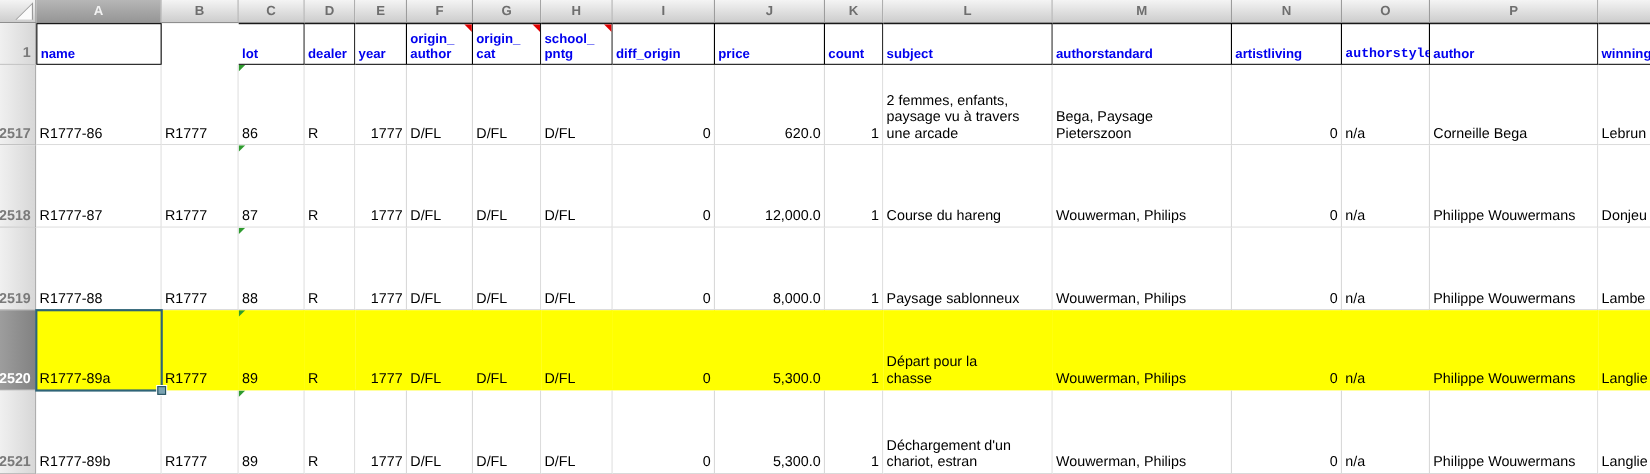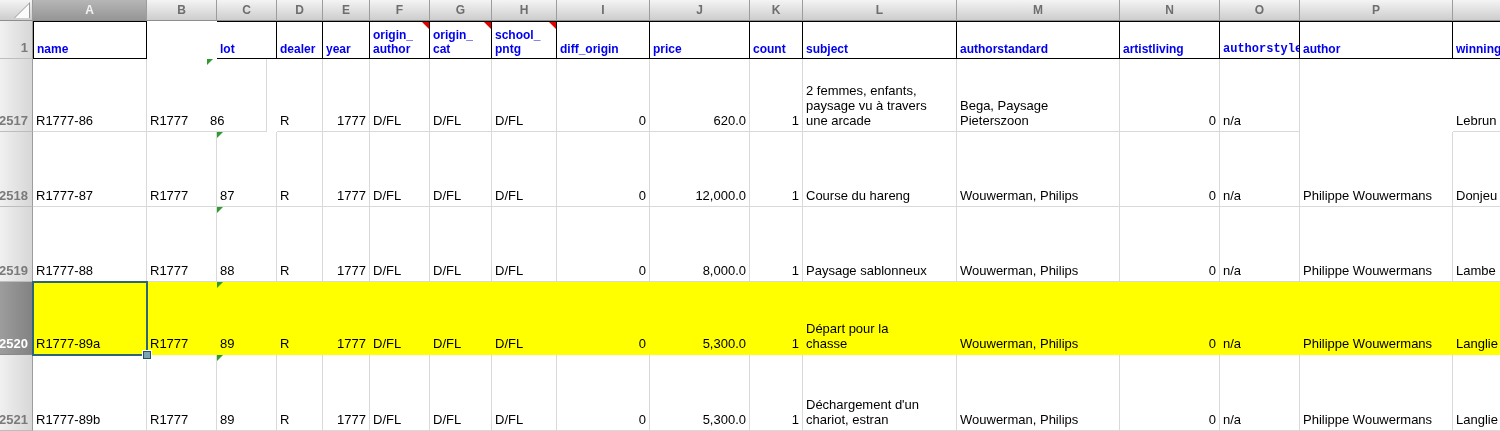--- a/index.html
+++ b/index.html
@@ -137,21 +137,21 @@
     </div>
     <div class="fieldcell" style="left: 1453px; top: 21px; width: 60px; height: 38px;">
       <span class="txt">winning</span>
     </div>
     <div class="cell" style="left: 33px; top: 59px; width: 114px; height: 73px;">
       <span class="txt">R1777-86</span>
     </div>
     <div class="cell" style="left: 147px; top: 59px; width: 70px; height: 73px;">
       <span class="txt">R1777</span>
     </div>
-    <div class="cell" style="left: 207px; top: 59px; width: 60px; height: 73px;">
+    <div class="cell" style="left: 217px; top: 59px; width: 60px; height: 73px;">
       <span class="txt">86</span>
       <span class="gtri"></span>
     </div>
     <div class="cell" style="left: 277px; top: 59px; width: 46px; height: 73px;">
       <span class="txt">R</span>
     </div>
     <div class="cell r" style="left: 323px; top: 59px; width: 47px; height: 73px;">
       <span class="txt">1777</span>
     </div>
     <div class="cell" style="left: 370px; top: 59px; width: 60px; height: 73px;">
@@ -180,20 +180,23 @@
     <div class="cell" style="left: 957px; top: 59px; width: 163px; height: 73px;">
       <span class="txt">Bega, Paysage
 Pieterszoon</span>
     </div>
     <div class="cell r" style="left: 1120px; top: 59px; width: 100px; height: 73px;">
       <span class="txt">0</span>
     </div>
     <div class="cell" style="left: 1220px; top: 59px; width: 80px; height: 73px;">
       <span class="txt">n/a</span>
     </div>
+    <div class="cell" style="left: 1300px; top: 59px; width: 153px; height: 73px;">
+      <span class="txt">Corneille Bega</span>
+    </div>
     <div class="cell" style="left: 1453px; top: 59px; width: 60px; height: 73px;">
       <span class="txt">Lebrun</span>
     </div>
     <div class="cell" style="left: 33px; top: 132px; width: 114px; height: 75px;">
       <span class="txt">R1777-87</span>
     </div>
     <div class="cell" style="left: 147px; top: 132px; width: 70px; height: 75px;">
       <span class="txt">R1777</span>
     </div>
     <div class="cell" style="left: 217px; top: 132px; width: 60px; height: 75px;">

